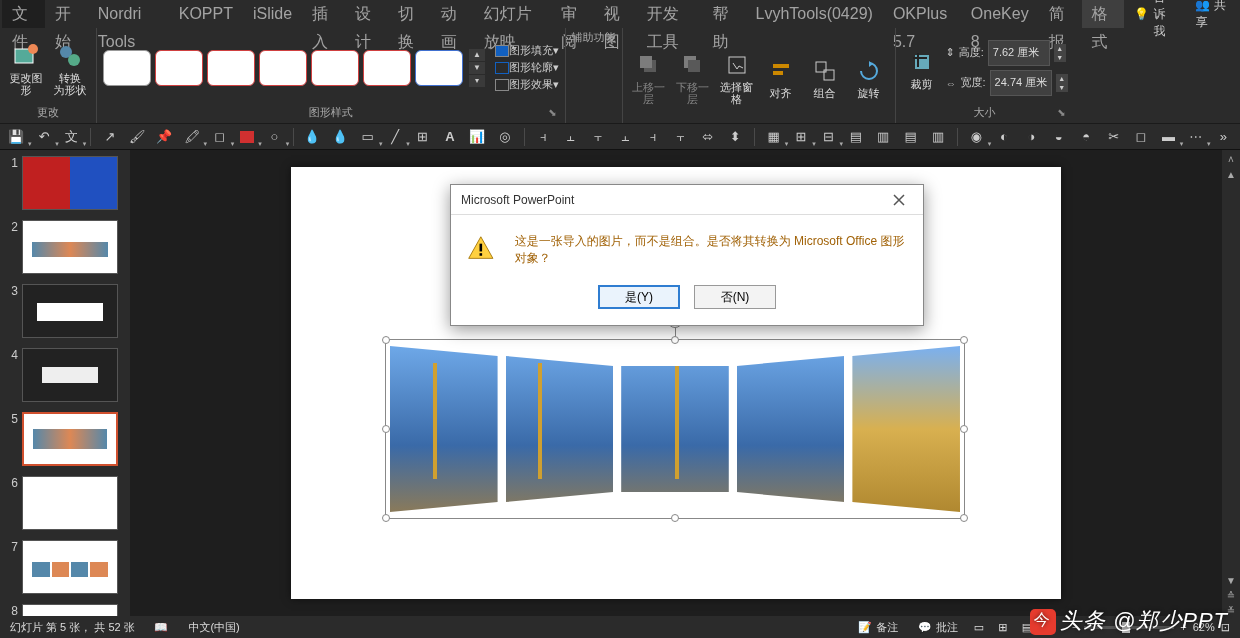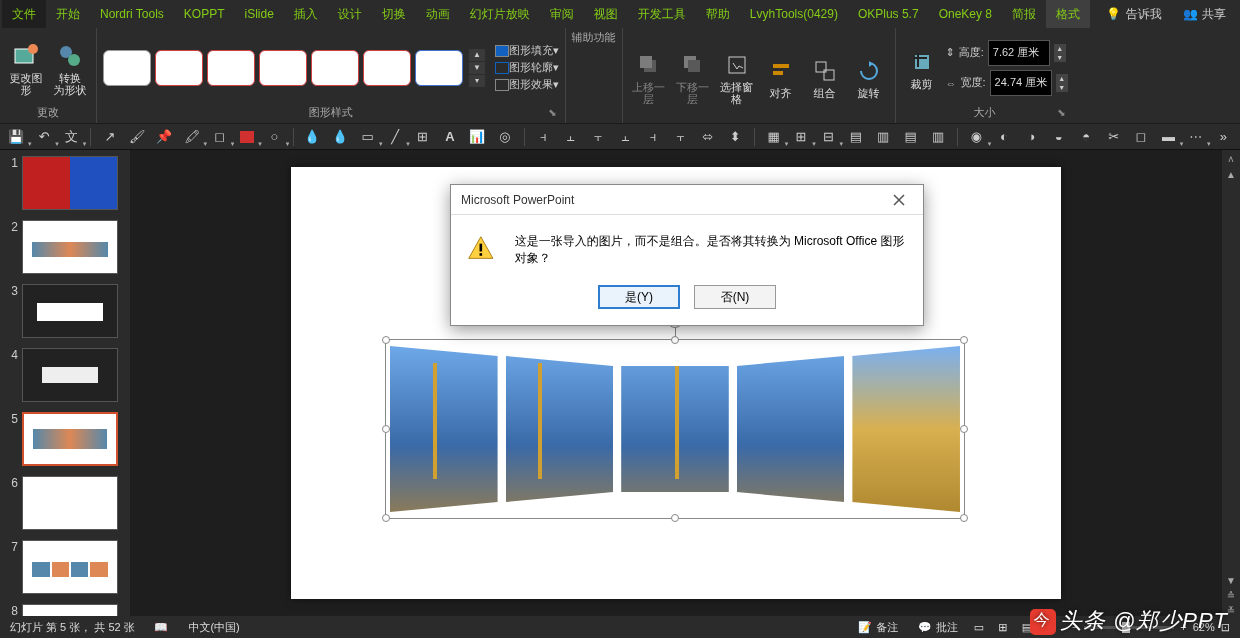--- a/index.html
+++ b/index.html
@@ -1,20 +1,20 @@
 <!DOCTYPE html>
 <html><head>
 <meta charset="utf-8">
 <style>
 * { margin:0; padding:0; box-sizing:border-box; font-family:"Microsoft YaHei","Segoe UI",sans-serif; }
 body { width:1240px; height:638px; background:#2b2b2b; overflow:hidden; position:relative; color:#ccc; font-size:12px; }
 
 
 .menubar { height:28px; background:#2b2b2b; display:flex; align-items:center; padding:0 2px; }
-.menubar .mi { padding:0 10px; height:28px; line-height:28px; color:#84cc16; font-size:12px; cursor:pointer; }
+.menubar .mi { padding:0 10px; height:28px; line-height:28px; color:#a3a3a3; font-size:16px; cursor:pointer; }
 .menubar .mi.active { background:#3f3f3f; }
 .menubar .mi.file { background:#1f1f1f; }
 .menubar .spacer { flex:1; }
 .menubar .tell { display:flex; align-items:center; gap:4px; padding:0 10px; }
 .menubar .share { padding:0 12px; }
 
 
 .ribbon { height:96px; background:#2b2b2b; border-bottom:1px solid #1a1a1a; display:flex; }
 .group { display:flex; flex-direction:column; border-right:1px solid #444; padding:2px 6px 0; }
 .group-body { flex:1; display:flex; align-items:center; gap:4px; }
@@ -31,21 +31,21 @@
 .style-swatch.blue { border-color:#4070d0; }
 .gallery-nav { width:16px; display:flex; flex-direction:column; gap:1px; margin-left:2px; }
 .gallery-nav span { height:12px; background:#3a3a3a; display:flex; align-items:center; justify-content:center; font-size:8px; cursor:pointer; }
 
 .shape-opts { display:flex; flex-direction:column; gap:2px; margin-left:6px; }
 .shape-opts div { display:flex; align-items:center; font-size:11px; cursor:pointer; }
 .opt-sw { width:14px; height:12px; border:1px solid #888; }
 
 .dim-rows { display:flex; flex-direction:column; gap:4px; font-size:11px; }
 .dim-row { display:flex; align-items:center; gap:4px; }
-.dim-input { width:62px; height:16px; background:#000000; border:1px solid #555; color:#ddd; padding:12px 4px; font-size:11px; }
+.dim-input { width:62px; height:16px; background:#404040; border:1px solid #555; color:#ddd; padding:12px 4px; font-size:11px; }
 .spin { width:12px; display:flex; flex-direction:column; }
 .spin span { height:9px; background:#444; font-size:7px; text-align:center; line-height:9px; cursor:pointer; }
 
 
 .quickbar { height:26px; background:#2b2b2b; border-bottom:1px solid #111; display:flex; align-items:center; gap:6px; padding:0 6px; }
 .quickbar .qb { width:22px; height:20px; display:flex; align-items:center; justify-content:center; cursor:pointer; color:#ccc; font-size:13px; position:relative; }
 .quickbar .qb .dd { position:absolute; right:-4px; bottom:-1px; font-size:7px; color:#aaa; }
 .quickbar .sep { width:1px; height:18px; background:#4a4a4a; margin:0 2px; }
 
 
@@ -78,21 +78,21 @@
 .photo.p4 { clip-path:polygon(0 12%,100% 6%,100% 94%,0 88%); }
 .photo.p5 { clip-path:polygon(0 6%,100% 0,100% 100%,0 94%); background:linear-gradient(180deg,#7ab0f0 0%,#d8b050 50%,#b08830 100%); }
 .crane { position:absolute; left:40%; top:10%; width:4px; height:70%; background:#d0a030; }
 
 .rightbar { width:18px; background:#2b2b2b; display:flex; flex-direction:column; align-items:center; padding-top:4px; gap:4px; color:#aaa; font-size:10px; }
 
 
 .dialog { position:absolute; left:450px; top:184px; width:474px; background:#fff; border:1px solid #888; box-shadow:0 4px 16px rgba(0,0,0,.4); font-size:12px; }
 .dlg-title { height:30px; display:flex; align-items:center; justify-content:space-between; padding:0 10px; border-bottom:1px solid #ddd; color:#333; }
 .dlg-close { width:28px; height:22px; display:flex; align-items:center; justify-content:center; cursor:pointer; }
-.dlg-body { padding:18px 16px; display:flex; gap:20px; align-items:flex-start; color:#000000; }
+.dlg-body { padding:18px 16px; display:flex; gap:20px; align-items:flex-start; color:#a16207; }
 .warn-ic { width:30px; height:30px; }
 .dlg-btns { display:flex; justify-content:center; gap:14px; padding:0 0 16px; }
 .dlg-btn { width:82px; height:24px; border:1px solid #999; background:#f3f3f3; cursor:pointer; font-size:12px; }
 .dlg-btn.primary { border:2px solid #2f7dd1; background:#eaf3fc; }
 
 
 .status { position:absolute; left:0; right:0; bottom:0; height:22px; background:#2b2b2b; display:flex; align-items:center; color:#ddd; font-size:11px; }
 .status .sseg { padding:0 10px; display:flex; align-items:center; gap:4px; }
 .status .spacer { flex:1; }
 .view-btns { display:flex; gap:2px; }

